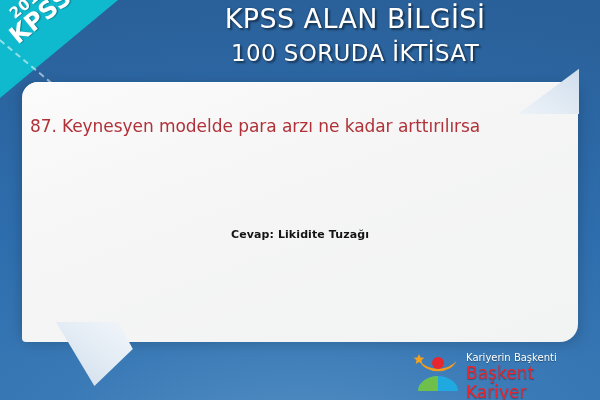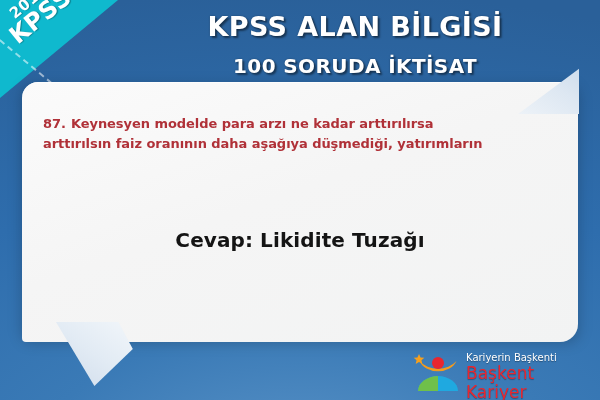--- a/index.html
+++ b/index.html
@@ -31,27 +31,27 @@
     transform:rotate(-39deg);transform-origin:30px 40px;
     color:#ffffff;text-align:center;line-height:1;
     text-shadow:1px 1px 1px rgba(0,0,0,.28);
     pointer-events:none;
   }
   .ribbon-year{font-size:15px;font-weight:bold;letter-spacing:.5px;display:block;}
   .ribbon-name{font-size:24px;font-weight:bold;letter-spacing:.5px;display:block;margin-top:-1px;}
 
   
   .header{
-    position:absolute;left:120px;top:12px;width:470px;text-align:center;
-    color:#ffffff;font-weight:bold;line-height:1.12;
+    position:absolute;left:120px;top:4px;width:470px;text-align:center;
+    color:#ffffff;font-weight:normal;line-height:1.12;
     text-shadow:2px 2px 2px rgba(0,0,0,.45), 0 0 2px rgba(0,0,0,.3);
     letter-spacing:.4px;
   }
   .header .l1{font-size:27px;display:block;}
-  .header .l2{font-size:20px;display:block;margin-top:13px;}
+  .header .l2{font-size:23px;display:block;margin-top:7px;}
 
   
   .card-shadow{
     position:absolute;left:22px;top:86px;width:556px;height:256px;
     background:rgba(0,0,0,.22);filter:blur(7px);border-radius:10px;
   }
   .card{
     position:absolute;left:22px;top:82px;width:556px;height:260px;
     background:linear-gradient(160deg,#fbfbfb 0%,#f5f5f5 45%,#f2f3f3 100%);
     border-radius:16px 4px 18px 4px;
@@ -70,29 +70,29 @@
   
   .curl-bl{
     position:absolute;left:34px;bottom:-44px;width:80px;height:64px;
     background:linear-gradient(35deg,#cfdceb 0%,#e2ebf4 50%,#f2f6fa 100%);
     clip-path:polygon(0 0,78% 0,96% 42%,48% 100%);
     filter:drop-shadow(1px -1px 2px rgba(0,0,0,.2));
   }
 
   
   .qblock{
-    position:absolute;left:21px;top:32px;right:22px;
-    color:#b03138;font-weight:bold;font-size:13px;line-height:1.52;
+    position:absolute;left:8px;top:32px;right:22px;
+    color:#b03138;font-weight:normal;font-size:17px;line-height:1.52;
     letter-spacing:-.05px;
   }
   .qline{display:block;white-space:nowrap;}
   .qnum{margin-right:5px;}
   .answer{
     position:absolute;left:0;right:0;top:146px;text-align:center;
-    color:#141414;font-weight:bold;font-size:20px;letter-spacing:.1px;
+    color:#141414;font-weight:bold;font-size:11px;letter-spacing:.1px;
   }
 
   
   .logo{position:absolute;left:412px;top:350px;width:176px;height:44px;}
   .logo-mark{position:absolute;left:0;top:1px;width:52px;height:42px;}
   .logo-text{position:absolute;left:54px;top:2px;width:124px;}
   .logo-l1{
     display:block;color:#ffffff;font-size:10px;line-height:1.25;
     text-shadow:0 1px 1px rgba(0,0,0,.35);
   }
@@ -121,21 +121,20 @@
   </div>
 
   <div class="card-shadow"></div>
   <div class="card">
     <div class="curl-tr"></div>
     <div class="curl-bl"></div>
     <div class="card-inner">
 
       <div class="qblock">
         <span class="qline"><span class="qnum">87.</span><span>Keynesyen modelde para arzı ne kadar arttırılırsa</span></span>
-        <span class="qline">arttırılsın faiz oranının daha aşağıya düşmediği, yatırımların</span>
       </div>
 
       <div class="answer">Cevap: Likidite Tuzağı</div>
 
     </div>
   </div>
 
   <div class="logo">
     <svg class="logo-mark" viewBox="0 0 52 42">
       <path d="M7 3 l1.6 3.4 3.7 .4 -2.8 2.5 .8 3.7 -3.3-1.9 -3.3 1.9 .8-3.7 -2.8-2.5 3.7-.4z" fill="#f6a01e"></path>

